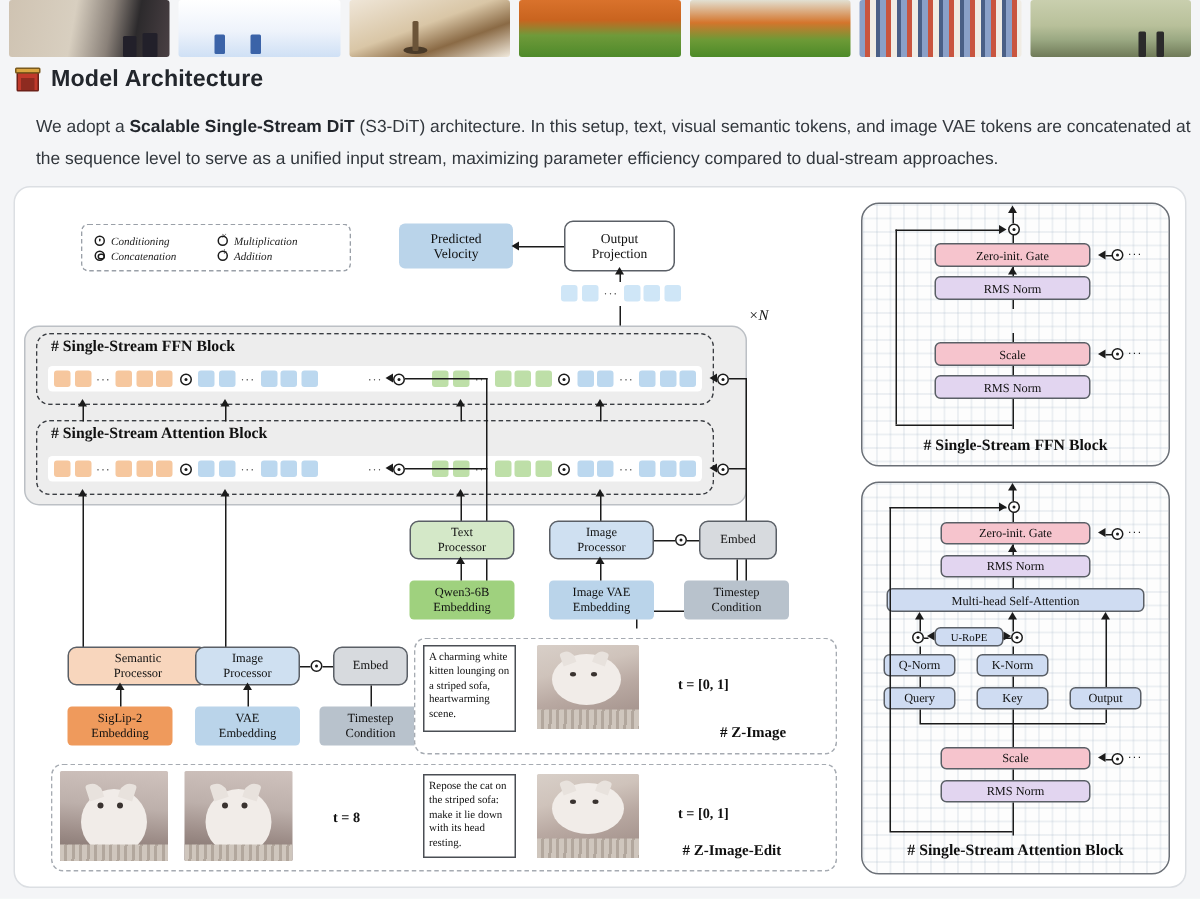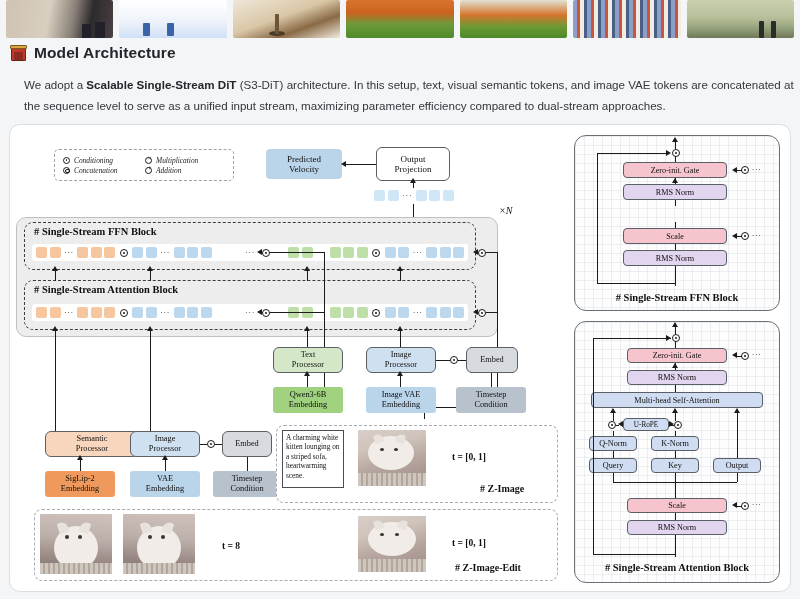--- a/index.html
+++ b/index.html
@@ -435,20 +435,21 @@
       </div>
       <div class="photo cat-b" style="left:113px;top:389px;width:72px;height:60px;">
         <span class="cat-blob" style="left:14px;top:12px;width:44px;height:44px;"></span>
         <span class="cat-ear" style="left:18px;top:8px;width:10px;height:11px;transform:rotate(-18deg);border-radius:2px 7px 0 0;"></span>
         <span class="cat-ear" style="left:40px;top:8px;width:10px;height:11px;transform:rotate(18deg);border-radius:7px 2px 0 0;"></span>
         <span class="cat-eye" style="left:25px;top:21px;width:4px;height:4px;"></span>
         <span class="cat-eye" style="left:38px;top:21px;width:4px;height:4px;"></span>
         <span class="stripe" style="left:0;bottom:0;width:72px;height:11px;"></span>
       </div>
       <div class="tval" style="left:212px;top:416px;">t = 8</div>
+      <div class="prompt" style="left:272px;top:391px;width:62px;height:56px;">Repose the cat on the striped sofa: make it lie down with its head resting.</div>
       <div class="photo cat-a" style="left:348px;top:391px;width:68px;height:56px;">
         <span class="cat-blob" style="left:10px;top:6px;width:48px;height:34px;"></span>
         <span class="cat-ear" style="left:16px;top:4px;width:9px;height:9px;transform:rotate(-20deg);border-radius:2px 6px 0 0;"></span>
         <span class="cat-ear" style="left:40px;top:4px;width:9px;height:9px;transform:rotate(20deg);border-radius:6px 2px 0 0;"></span>
         <span class="cat-eye" style="left:22px;top:17px;width:4px;height:3px;"></span>
         <span class="cat-eye" style="left:37px;top:17px;width:4px;height:3px;"></span>
         <span class="stripe" style="left:0;bottom:0;width:68px;height:13px;"></span>
       </div>
       <div class="tval" style="left:442px;top:413px;">t = [0, 1]</div>
       <div class="slabel" style="left:445px;top:437px;"># Z-Image-Edit</div>

